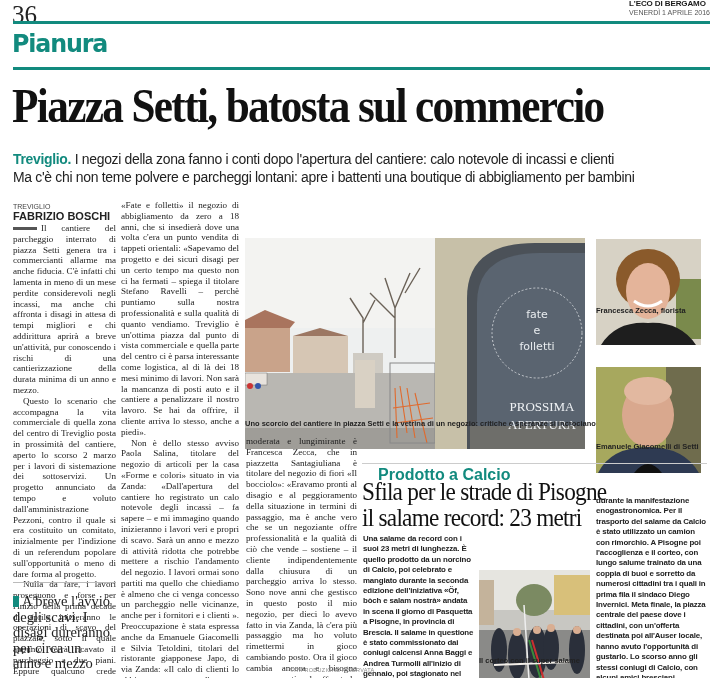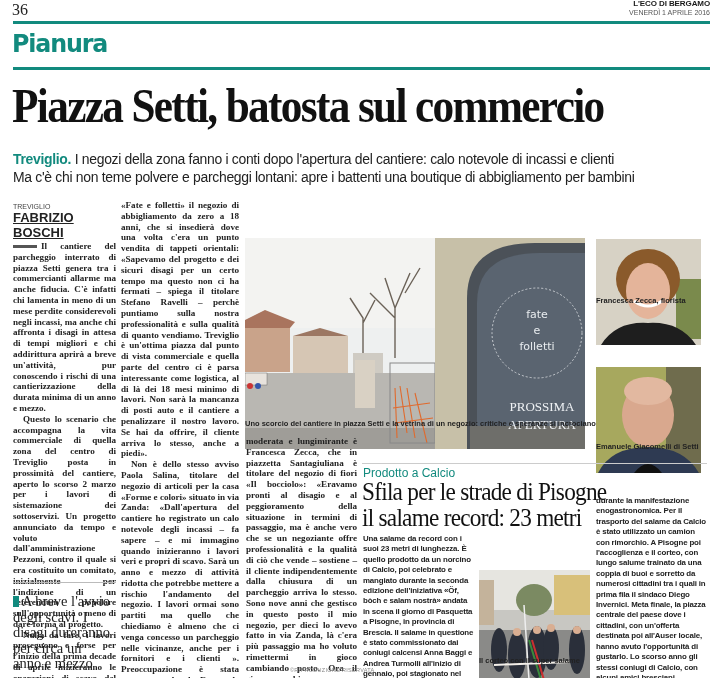--- a/index.html
+++ b/index.html
@@ -1,48 +1,48 @@
 <!DOCTYPE html>
 <html><head>
 <meta charset="utf-8">
 <style>
   * { box-sizing: border-box; margin: 0; padding: 0; }
   html, body { width: 720px; height: 678px; background: #fff; overflow: hidden; }
   body { position: relative; font-family: "DejaVu Serif", serif; color: #1a1a1a; }
   .abs { position: absolute; }
 
-  .page-num { left: 12px; top: 1px; font-family: "Liberation Serif", serif; font-size: 16px; color: #222; }
-  .masthead { right: 10px; top: 0px; text-align: right; font-family: "Liberation Sans", sans-serif; line-height: 1.1; }
+  .page-num { left: 12px; top: 1px; font-family: "Liberation Serif", serif; font-size: 25px; color: #222; }
+  .masthead { right: 10px; top: 0px; font-family: "Liberation Sans", sans-serif; line-height: 1.1; }
   .masthead .paper { font-size: 8px; font-weight: bold; letter-spacing: -0.1px; }
   .masthead .date { font-size: 7px; color: #555; }
   .rule { left: 13px; right: 10px; height: 3px; background: #128a7e; }
   .section { left: 12px; top: 29px; font-family: "DejaVu Sans", sans-serif; font-weight: bold; font-size: 25px; color: #128a7e; letter-spacing: -1.2px; transform: scaleX(0.95); transform-origin: left; }
 
   .headline { left: 12px; top: 78px; font-family: "Liberation Serif", serif; font-weight: bold; font-size: 48px; letter-spacing: -1.8px; color: #111; white-space: nowrap; transform: scaleX(0.9); transform-origin: left; }
 
   .subhead { left: 13px; font-family: "Liberation Sans", sans-serif; font-size: 15.5px; color: #222; white-space: nowrap; letter-spacing: -0.35px; transform: scaleX(0.9); transform-origin: left; }
   .subhead b { color: #128a7e; }
 
   .col { font-family: "Liberation Serif", serif; font-size: 9.1px; line-height: 10.8px; text-align: justify; color: #222; }
-  .col p { text-indent: 10px; font-weight: bold; }
+  .col p { text-indent: 10px; }
   .col p.first { text-indent: 0; }
   .dateline { font-family: "Liberation Sans", sans-serif; font-size: 7px; color: #444; }
-  .byline { font-family: "Liberation Sans", sans-serif; font-size: 13px; font-weight: bold; color: #222; text-decoration: underline; }
+  .byline { font-family: "Liberation Sans", sans-serif; font-size: 11px; font-weight: bold; color: #222; }
   .lead-mark { display: inline-block; width: 24px; height: 3px; background: #555; vertical-align: middle; margin-right: 4px; }
 
   .pull { left: 13px; top: 594px; width: 100px; font-family: "Liberation Serif", serif; font-size: 14.5px; line-height: 15.5px; color: #222; }
   .pull .sq { display: inline-block; width: 6px; height: 11px; background: #128a7e; margin-right: 3px; vertical-align: -1px; }
   .pull-rule { left: 13px; top: 582px; width: 103px; height: 1px; background: #bbb; }
   .col-rule { height: 1px; background: #ccc; }
 
   .photo { overflow: hidden; margin-top: 33px; }
   .caption { font-family: "Liberation Sans", sans-serif; font-size: 7.5px; font-weight: bold; color: #222; white-space: nowrap; }
   .caption .credit { font-weight: normal; font-size: 6px; color: #888; letter-spacing: 0.2px; }
 
-  .kicker { font-family: "Liberation Sans", sans-serif; font-weight: normal; font-size: 12px; color: #128a7e; }
+  .kicker { font-family: "Liberation Sans", sans-serif; font-weight: bold; font-size: 16px; color: #128a7e; margin-left: 15px; }
   .head2 { font-family: "Liberation Serif", serif; font-size: 25px; line-height: 25px; color: #111; letter-spacing: -0.8px; white-space: nowrap; transform: scaleX(0.93); transform-origin: left; }
   .sans-body { font-family: "Liberation Sans", sans-serif; font-size: 7.9px; line-height: 10.4px; font-weight: bold; color: #222; letter-spacing: -0.15px; }
   .copyright { font-family: "Liberation Sans", sans-serif; font-size: 5.5px; color: #888; letter-spacing: 0.3px; }
 </style>
 </head>
 <body>
 
 <div class="abs page-num">36</div>
 <div class="abs masthead">
   <div class="paper">L'ECO DI BERGAMO</div>
@@ -129,21 +129,21 @@
 <div class="abs photo" style="left:596px; top:206px; width:105px; height:106px;">
   <svg width="105" height="106" viewBox="0 0 105 106">
     <rect width="105" height="106" fill="#d7d2c5"></rect>
     <rect x="80" y="40" width="25" height="60" fill="#7a8a4c"></rect>
     <ellipse cx="52" cy="40" rx="32" ry="30" fill="#8a5a2b"></ellipse>
     <ellipse cx="52" cy="52" rx="22" ry="28" fill="#e4b49a"></ellipse>
     <path d="M38 62 Q52 72 66 62" stroke="#fff" stroke-width="3" fill="none"></path>
     <path d="M5 106 Q20 82 52 84 Q84 82 100 106 Z" fill="#1e1e1e"></path>
   </svg>
 </div>
-<div class="abs caption" style="left:596px; top:296px;">Francesca Zecca, fiorista</div>
+<div class="abs caption" style="left:596px; top:306px;">Francesca Zecca, fiorista</div>
 
 <div class="abs photo" style="left:596px; top:334px; width:105px; height:106px;">
   <svg width="105" height="106" viewBox="0 0 105 106">
     <rect width="105" height="106" fill="#a7a85e"></rect>
     <rect x="70" y="0" width="35" height="106" fill="#6f6c4d"></rect>
     <ellipse cx="52" cy="48" rx="26" ry="32" fill="#d9a88e"></ellipse>
     <ellipse cx="52" cy="24" rx="24" ry="14" fill="#e2b8a0"></ellipse>
     <path d="M2 106 Q15 80 52 80 Q88 80 103 106 Z" fill="#2e3a52"></path>
     <path d="M38 106 Q52 88 66 106 Z" fill="#111"></path>
   </svg>

